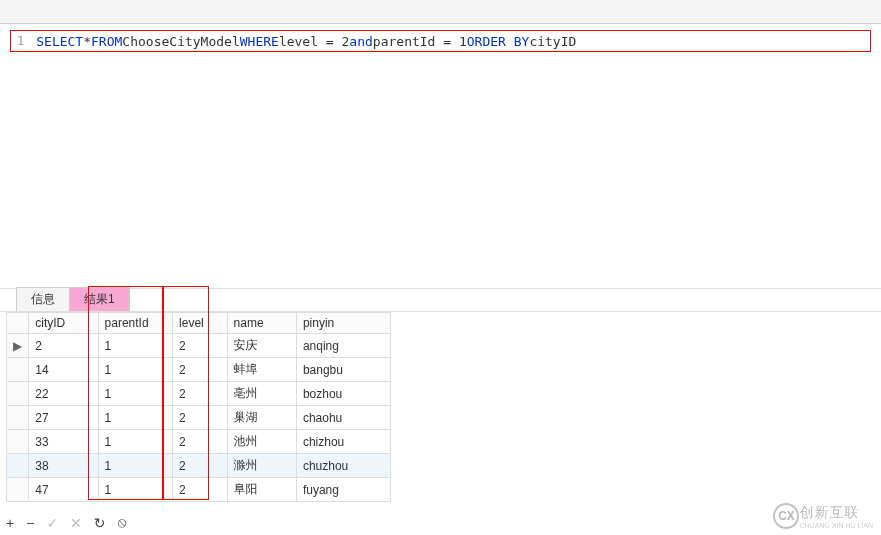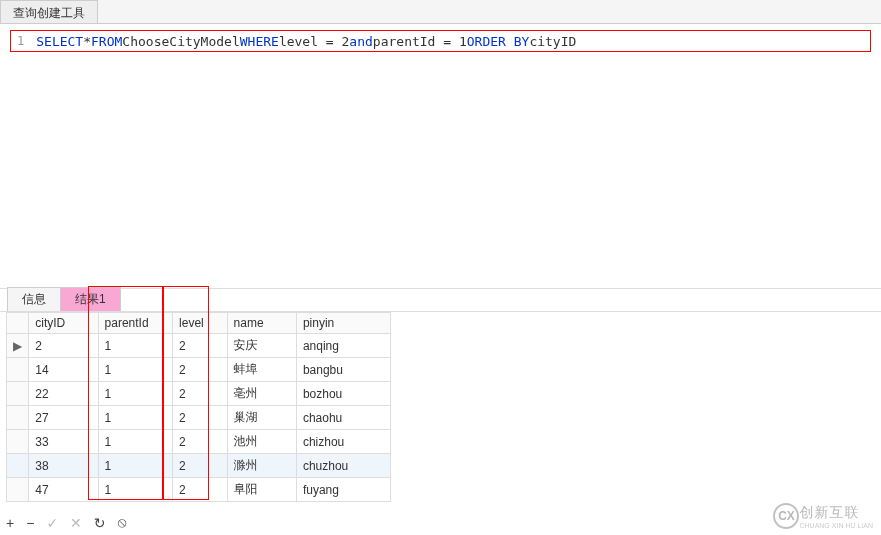--- a/index.html
+++ b/index.html
@@ -5,21 +5,21 @@
 *{box-sizing:border-box;margin:0;padding:0}
 body{font-family:"Microsoft YaHei",Arial,sans-serif;font-size:12px;color:#333;background:#fff;width:881px;height:535px;position:relative;overflow:hidden}
 .top-tabs{display:flex;border-bottom:1px solid #ccc;background:#f5f5f5;height:24px}
 .top-tab{padding:4px 12px;border:1px solid #ccc;border-bottom:none;background:#eee;cursor:pointer;margin-right:-1px}
 .top-tab.active{background:#fff;position:relative;z-index:1}
 .sql-editor{border:1px solid red;margin:6px 10px;padding:4px 6px;height:22px;font-family:Consolas,monospace;font-size:13px;display:flex;align-items:center}
 .sql-editor .ln{color:#999;margin-right:12px;font-size:12px}
 .kw{color:#0033cc}
 .plain{color:#333}
 .editor-blank{height:230px}
-.mid-tabs{display:flex;border-top:1px solid #ddd;border-bottom:1px solid #ddd;height:24px;align-items:flex-end;padding-left:7px;position:relative}
+.mid-tabs{display:flex;border-top:1px solid #ddd;border-bottom:1px solid #ddd;height:24px;align-items:flex-end;padding-left:16px;position:relative}
 .mid-tab{padding:3px 14px;border:1px solid #ccc;border-bottom:none;background:#f5f5f5;cursor:pointer;margin-right:-1px}
 .mid-tab.active{background:#f9a8d4}
 .redbox{position:absolute;border:1px solid red;pointer-events:none}
 .table-wrap{position:relative}
 table{border-collapse:collapse;width:385px;margin-left:6px}
 th,td{border:1px solid #ddd;padding:3px 6px;text-align:left;height:21px;font-weight:normal;font-size:12px}
 th{background:#fafafa}
 .rowmark{width:12px;border:1px solid #ddd;background:#fafafa;text-align:center;color:#666}
 tbody tr.sel td{background:#eef5fb}
 .toolbar{position:absolute;left:6px;bottom:4px;display:flex;gap:12px;align-items:center;font-size:14px;color:#444}
@@ -32,21 +32,20 @@
 .col-cityID{width:70px}
 .col-parent{width:75px}
 .col-level{width:55px}
 .col-name{width:70px}
 .col-pinyin{width:95px}
 </style>
 </head>
 <body>
 
 <div class="top-tabs">
-  <div class="top-tab">查询创建工具</div>
 </div>
 
 <div class="sql-editor">
   <span class="ln">1</span>
   <span class="kw">SELECT</span>
   <span class="plain"> * </span>
   <span class="kw">FROM</span>
   <span class="plain"> ChooseCityModel </span>
   <span class="kw">WHERE</span>
   <span class="plain">  level = 2  </span>

